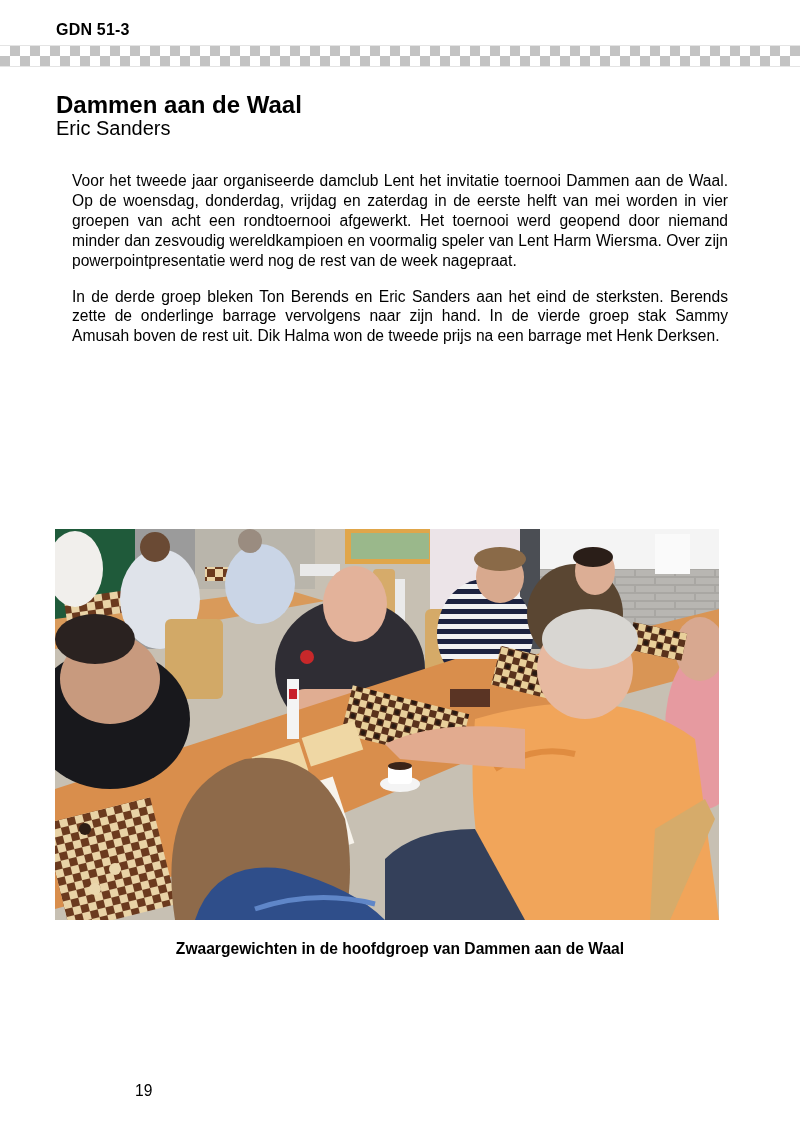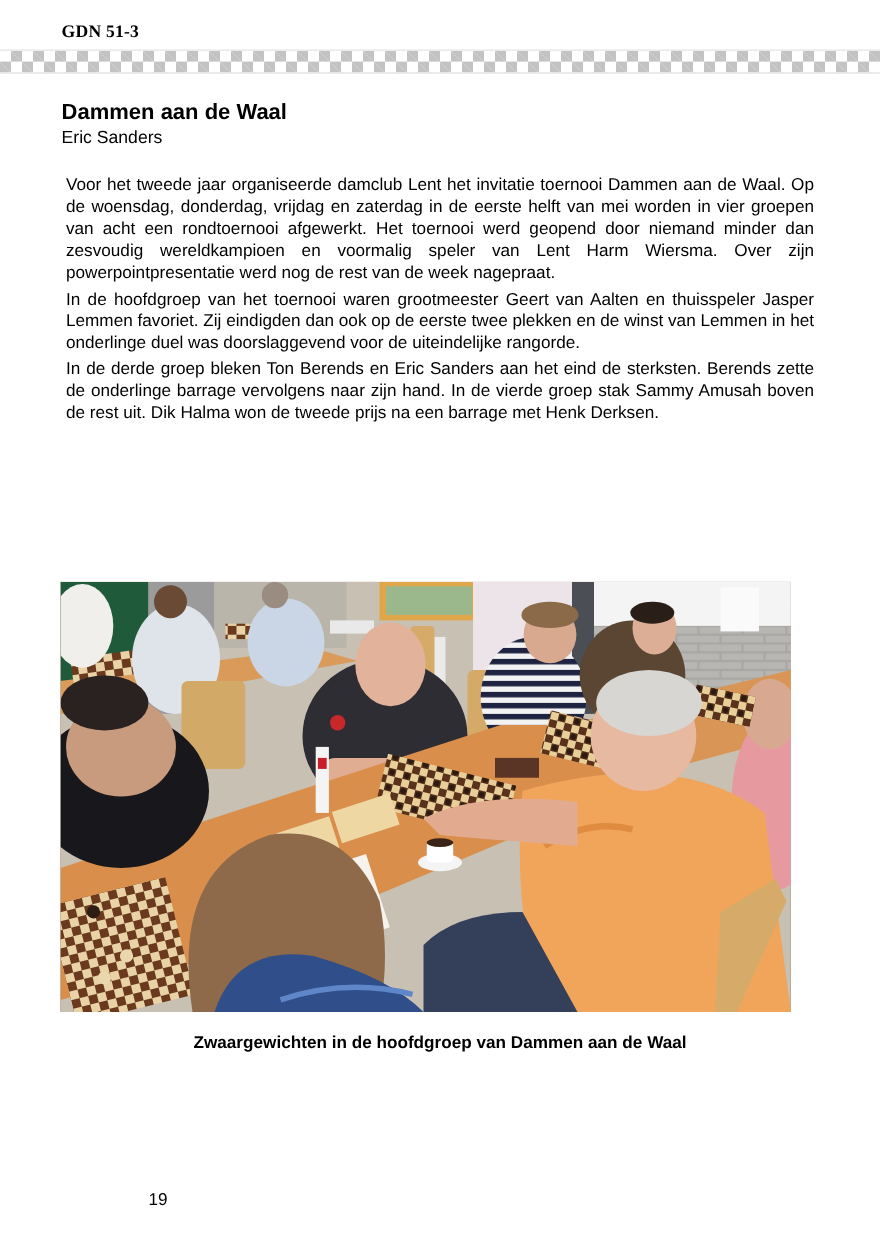--- a/index.html
+++ b/index.html
@@ -2,47 +2,47 @@
 <html><head>
 <meta charset="utf-8">
 <style>
   html, body { margin: 0; padding: 0; background: #ffffff; }
   body {
     width: 800px; height: 1134px; position: relative; overflow: hidden;
     font-family: "Liberation Sans", sans-serif; color: #000;
   }
   .header-label {
     position: absolute; left: 56px; top: 21px;
-    font-size: 16px; font-weight: bold; letter-spacing: 0.2px; font-family: Liberation Serif, serif;
+    font-size: 16px; font-weight: bold; letter-spacing: 0.2px;
   }
   .checker-band {
     position: absolute; left: 0; top: 45px; width: 800px; height: 20px;
     border-top: 1px solid #e4e4e4; border-bottom: 1px solid #e4e4e4;
     background-color: #fff;
     background-image:
       linear-gradient(45deg, #c3c3c3 25%, transparent 25%, transparent 75%, #c3c3c3 75%),
       linear-gradient(45deg, #c3c3c3 25%, transparent 25%, transparent 75%, #c3c3c3 75%);
     background-size: 20px 20px;
     background-position: 0 0, 10px 10px;
   }
   .article-title {
     position: absolute; left: 56px; top: 91px;
-    font-size: 20px; font-weight: bold;
+    font-size: 24px; font-weight: bold;
   }
   .article-author {
     position: absolute; left: 56px; top: 117px;
-    font-size: 16px;
+    font-size: 20px;
   }
   .article-body {
     position: absolute; left: 56px; top: 155px; width: 688px;
     font-family: "Liberation Sans Narrow", "Liberation Sans", sans-serif;
     font-size: 15.6px; line-height: 19.9px;
     text-align: justify;
   }
-  .article-body p { margin: 4px; }
+  .article-body p { margin: 16px; }
   .spacer { height: 19.9px; }
   .photo {
     position: absolute; left: 55px; top: 529px; width: 664px; height: 391px;
     overflow: hidden; background: #8a6a48;
   }
   .photo svg { display: block; }
   .caption {
     position: absolute; left: 0; width: 800px; top: 940px;
     text-align: center; font-size: 15.6px; font-weight: bold;
   }
@@ -55,21 +55,20 @@
 
 <div class="header-label">GDN 51-3</div>
 
 <div class="checker-band"></div>
 
 <h1 class="article-title" style="margin:0">Dammen aan de Waal</h1>
 <div class="article-author">Eric Sanders</div>
 
 <div class="article-body">
   <p>Voor het tweede jaar organiseerde damclub Lent het invitatie toernooi Dammen aan de Waal. Op de woensdag, donderdag, vrijdag en zaterdag in de eerste helft van mei worden in vier groepen van acht een rondtoernooi afgewerkt. Het toernooi werd geopend door niemand minder dan zesvoudig wereldkampioen en voormalig speler van Lent Harm Wiersma. Over zijn powerpointpresentatie werd nog de rest van de week nagepraat.</p>
-  <p>In de hoofdgroep van het toernooi waren grootmeester Geert van Aalten en thuisspeler Jasper Lemmen favoriet. Zij eindigden dan ook op de eerste twee plekken en de winst van Lemmen in het onderlinge duel was doorslaggevend voor de uiteindelijke rangorde.</p>
   <p>In de derde groep bleken Ton Berends en Eric Sanders aan het eind de sterksten. Berends zette de onderlinge barrage vervolgens naar zijn hand. In de vierde groep stak Sammy Amusah boven de rest uit. Dik Halma won de tweede prijs na een barrage met Henk Derksen.</p>
   <div class="spacer"></div>
 </div>
 
 <div class="photo">
   <svg width="664" height="391" viewBox="0 0 664 391" xmlns="http://www.w3.org/2000/svg">
     <defs>
       <pattern id="chk" width="14" height="14" patternUnits="userSpaceOnUse">
         <rect width="14" height="14" fill="#e8cf9a"></rect>
         <rect width="7" height="7" fill="#5a321c"></rect>

